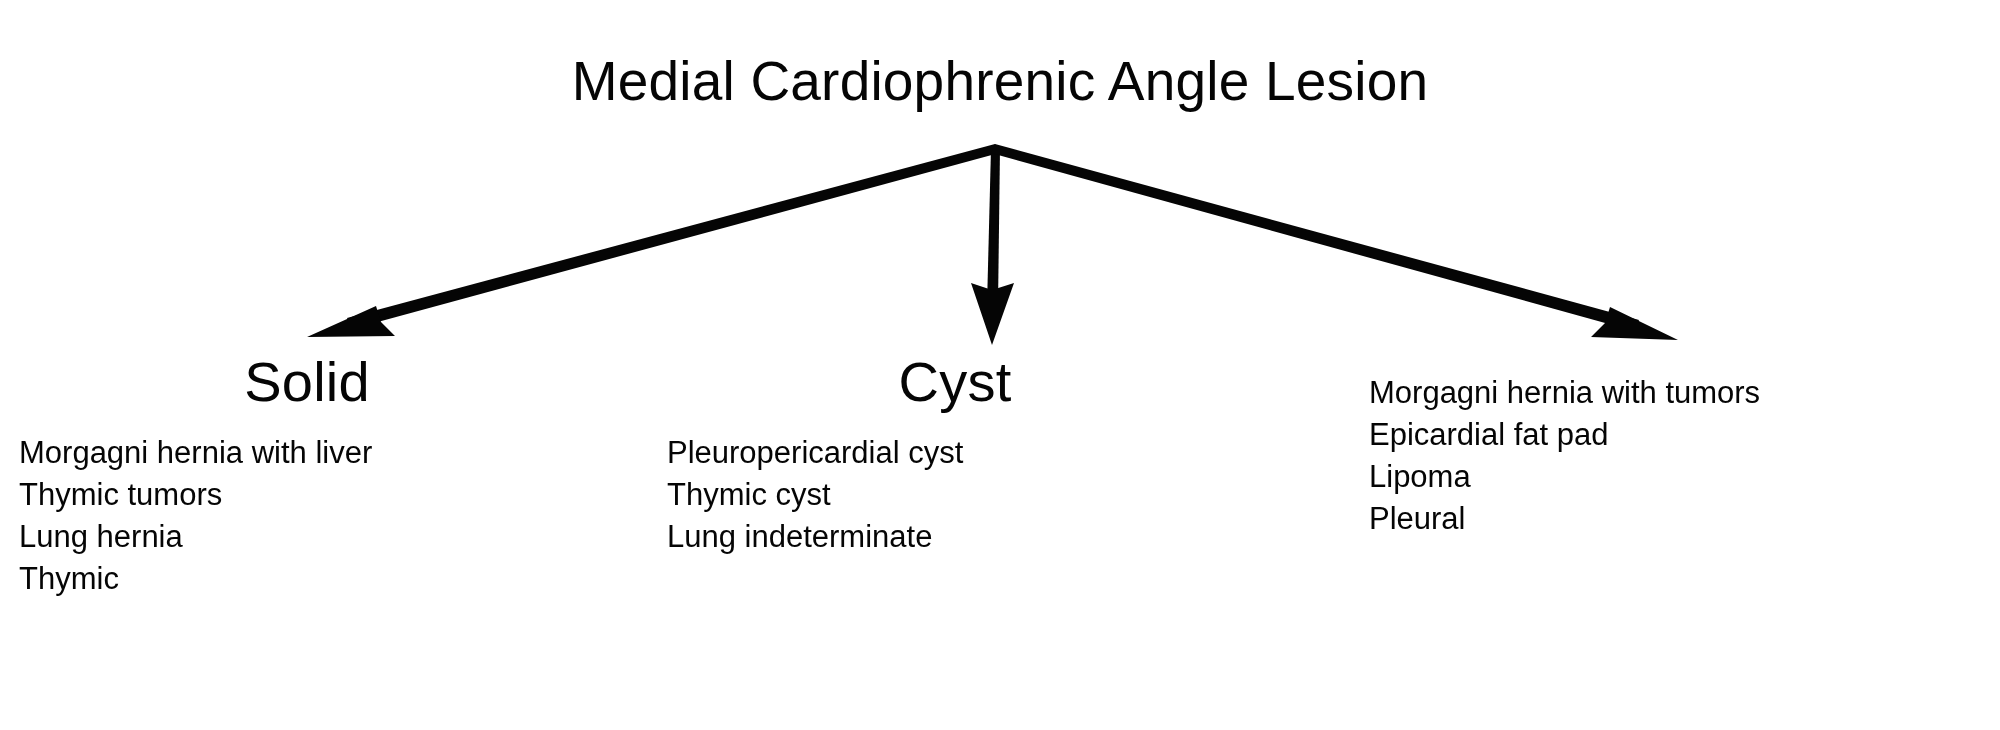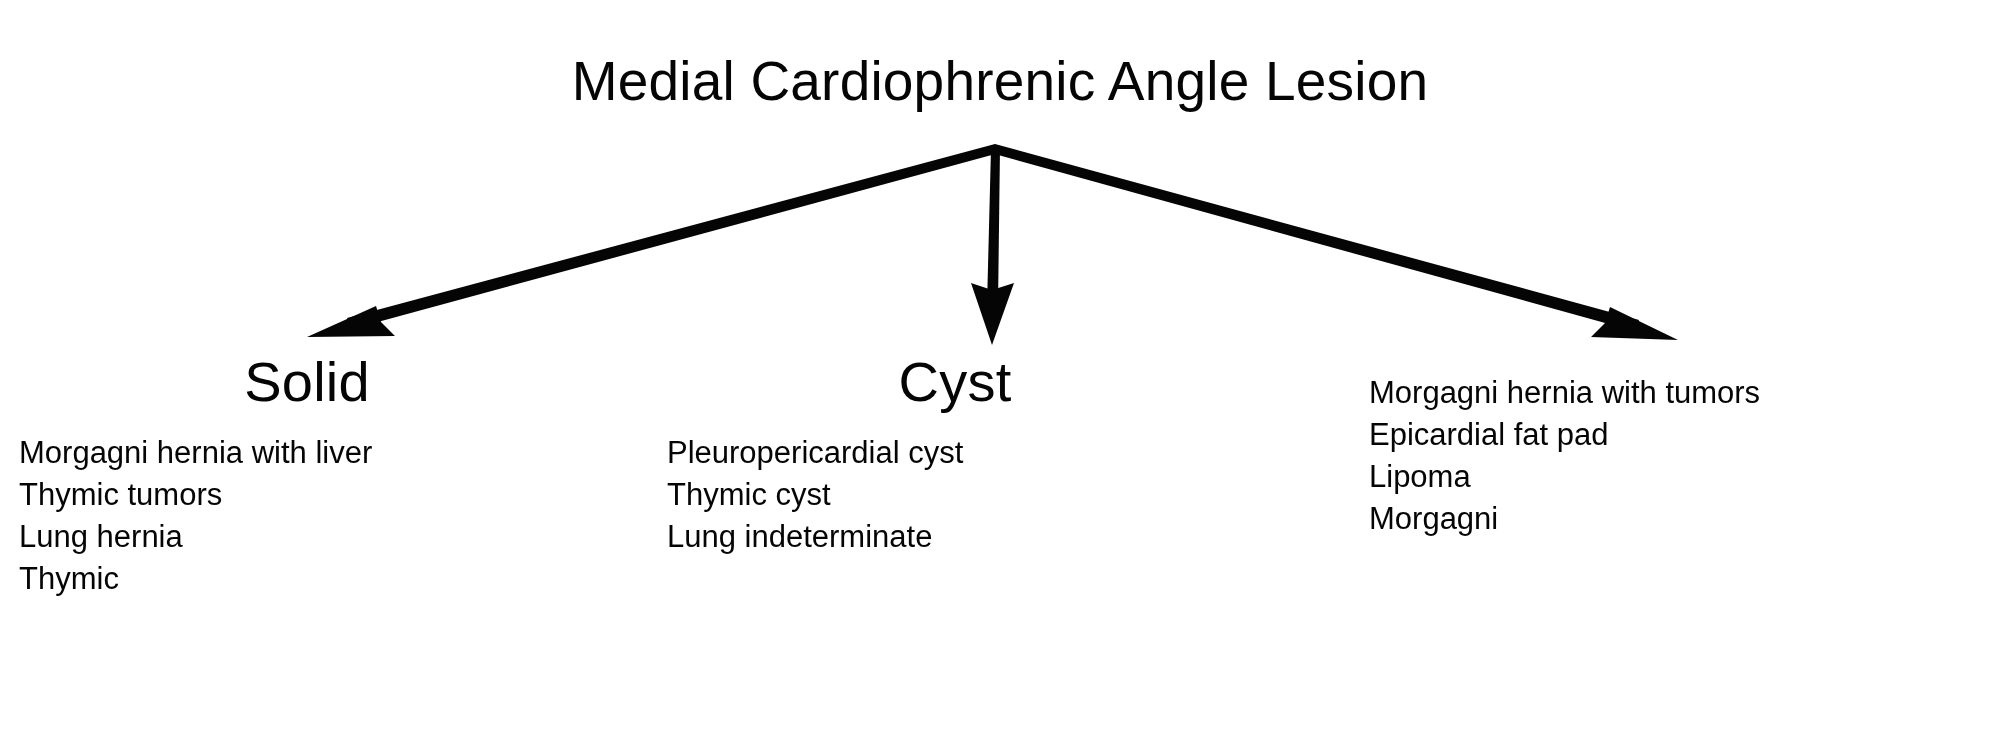--- a/index.html
+++ b/index.html
@@ -113,17 +113,17 @@
       <li>Thymic cyst</li>
       <li>Lung indeterminate</li>
     </ul>
   </div>
 
   <div class="branch" id="branch-fat">
     <ul class="branch-list">
       <li>Morgagni hernia with tumors</li>
       <li>Epicardial fat pad</li>
       <li>Lipoma</li>
-      <li>Morgagni</li>
+      <li>Pleural</li>
     </ul>
   </div>
 
 </div>
 
 </body></html>

